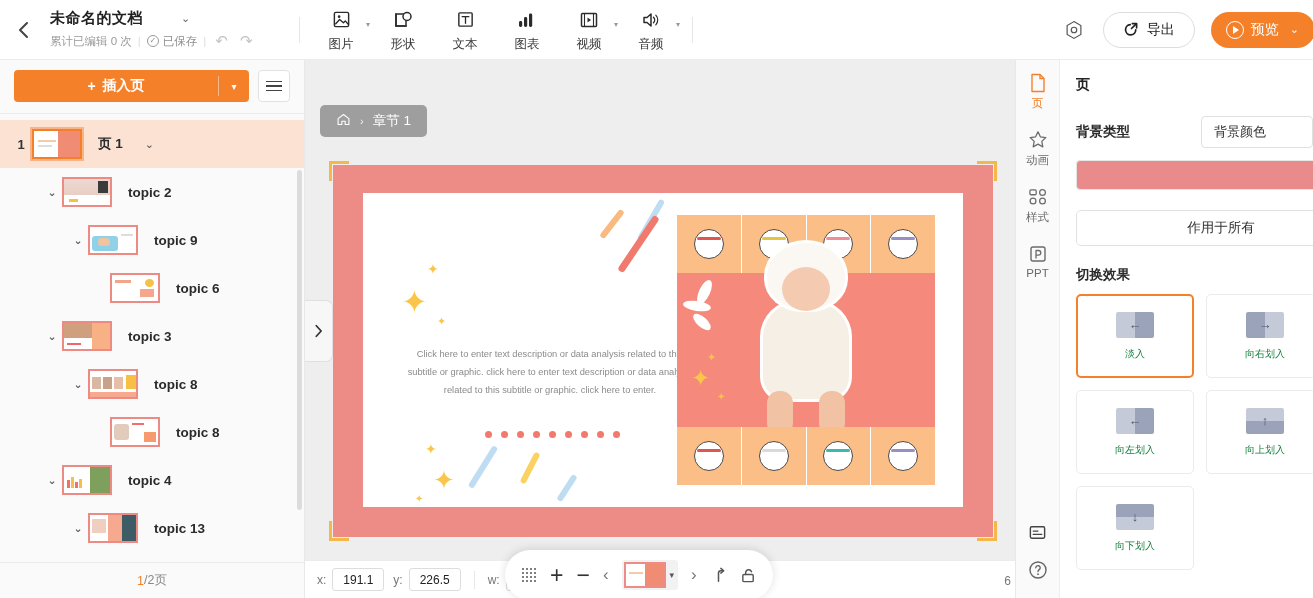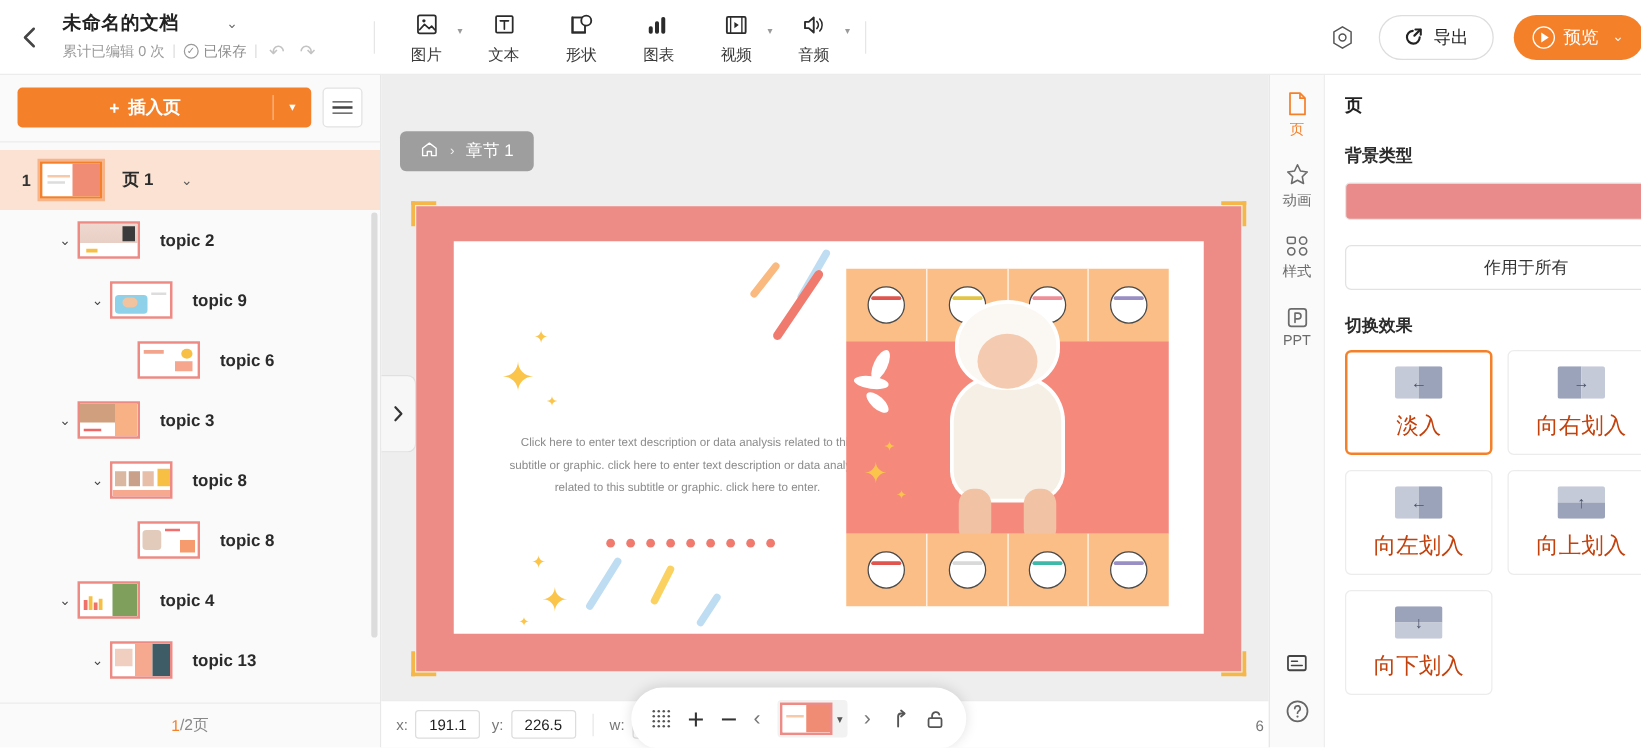--- a/index.html
+++ b/index.html
@@ -231,21 +231,21 @@
     background: #fff; display: flex; align-items: center; justify-content: center;
     font-size: 13.5px; color: #333; cursor: pointer;
   }
   .sect-title { font-size: 13.5px; font-weight: bold; color: #2b2b2b; padding-left: 16px; margin: 20px 0 10px 0; }
   .trans-grid { display: grid; grid-template-columns: 118px 118px; gap: 12px; padding-left: 16px; }
   .trans-card {
     height: 84px; border: 1px solid #ececec; border-radius: 5px; background: #fff;
     display: flex; flex-direction: column; align-items: center; justify-content: center; gap: 9px; cursor: pointer;
   }
   .trans-card.selected { border: 2px solid #F5802A; }
-  .trans-lb { font-size: 18px; color: #c2410c; }
+  .trans-lb { font-size: 10px; color: #15803d; }
   .tbox { width: 38px; height: 26px; display: flex; position: relative; border-radius: 2px; overflow: hidden; }
   .tbox .l { flex: 1; background: #C5CAD8; } .tbox .r { flex: 1; background: #9BA3BA; }
   .tbox .t { width:100%; height:50%; background: #9BA3BA;} .tbox .b { width:100%; height:50%; background:#C5CAD8;}
   .tbox .ar { position: absolute; inset: 0; display: flex; align-items: center; justify-content: center; color: #4a5268; font-size: 13px;}
   .tbox.vert { flex-direction: column; }
 </style>
 </head>
 <body>
 
 <div class="app">
@@ -285,38 +285,38 @@
               <circle cx="7.5" cy="7" r="1.4" fill="#2b2b2b"></circle>
               <path d="M3.5 15 L8 10 L12 13.5 L14 11.5 L17 15" stroke="#2b2b2b" stroke-width="1.4" fill="none" stroke-linejoin="round"></path>
             </svg>
         </span>
         <span class="lb">图片</span>
         <span class="mini-caret">▾</span>
       </div>
 
       <div class="tool-item">
         <span class="ic">
-          <svg width="19" height="19" viewBox="0 0 20 20">
-              <rect x="3" y="3" width="14" height="14" rx="1" stroke="#2b2b2b" stroke-width="1.5" fill="none"></rect>
-              <path d="M6.5 7h7M10 7v7" stroke="#2b2b2b" stroke-width="1.4" stroke-linecap="round"></path>
-            </svg>
-        </span>
-        <span class="lb">文本</span>
-      </div>
-
-      <div class="tool-item">
-        <span class="ic">
           <svg width="20" height="20" viewBox="0 0 20 20">
               <path d="M3 4v12h10" stroke="#2b2b2b" stroke-width="1.6" fill="none" stroke-linecap="round"></path>
               <path d="M3 4h9v12" stroke="#2b2b2b" stroke-width="1.6" fill="none" opacity="0"></path>
               <rect x="3" y="4" width="10" height="12" stroke="#2b2b2b" stroke-width="1.5" fill="none"></rect>
               <circle cx="14" cy="6.5" r="4" stroke="#2b2b2b" stroke-width="1.5" fill="#fff"></circle>
             </svg>
         </span>
         <span class="lb">形状</span>
+      </div>
+
+      <div class="tool-item">
+        <span class="ic">
+          <svg width="19" height="19" viewBox="0 0 20 20">
+              <rect x="3" y="3" width="14" height="14" rx="1" stroke="#2b2b2b" stroke-width="1.5" fill="none"></rect>
+              <path d="M6.5 7h7M10 7v7" stroke="#2b2b2b" stroke-width="1.4" stroke-linecap="round"></path>
+            </svg>
+        </span>
+        <span class="lb">文本</span>
       </div>
 
       <div class="tool-item">
         <span class="ic">
           <svg width="20" height="18" viewBox="0 0 20 18">
               <rect x="2" y="10" width="3.2" height="6" rx="1.4" fill="#2b2b2b"></rect>
               <rect x="7" y="6" width="3.2" height="10" rx="1.4" fill="#2b2b2b"></rect>
               <rect x="12" y="2.5" width="3.2" height="13.5" rx="1.4" fill="#2b2b2b"></rect>
             </svg>
         </span>
@@ -747,20 +747,21 @@
           </svg>
       </span>
     </div>
   </div>
 
   <div class="rpanel">
     <div class="rp-title">页</div>
 
     <div class="rp-row">
       <span class="rp-label">背景类型</span>
+      <span class="rp-select">背景颜色</span>
     </div>
 
     <div class="color-swatch"></div>
 
     <div class="apply-all">作用于所有</div>
 
     <div class="sect-title">切换效果</div>
 
     <div class="trans-grid">
       <div class="trans-card selected">

